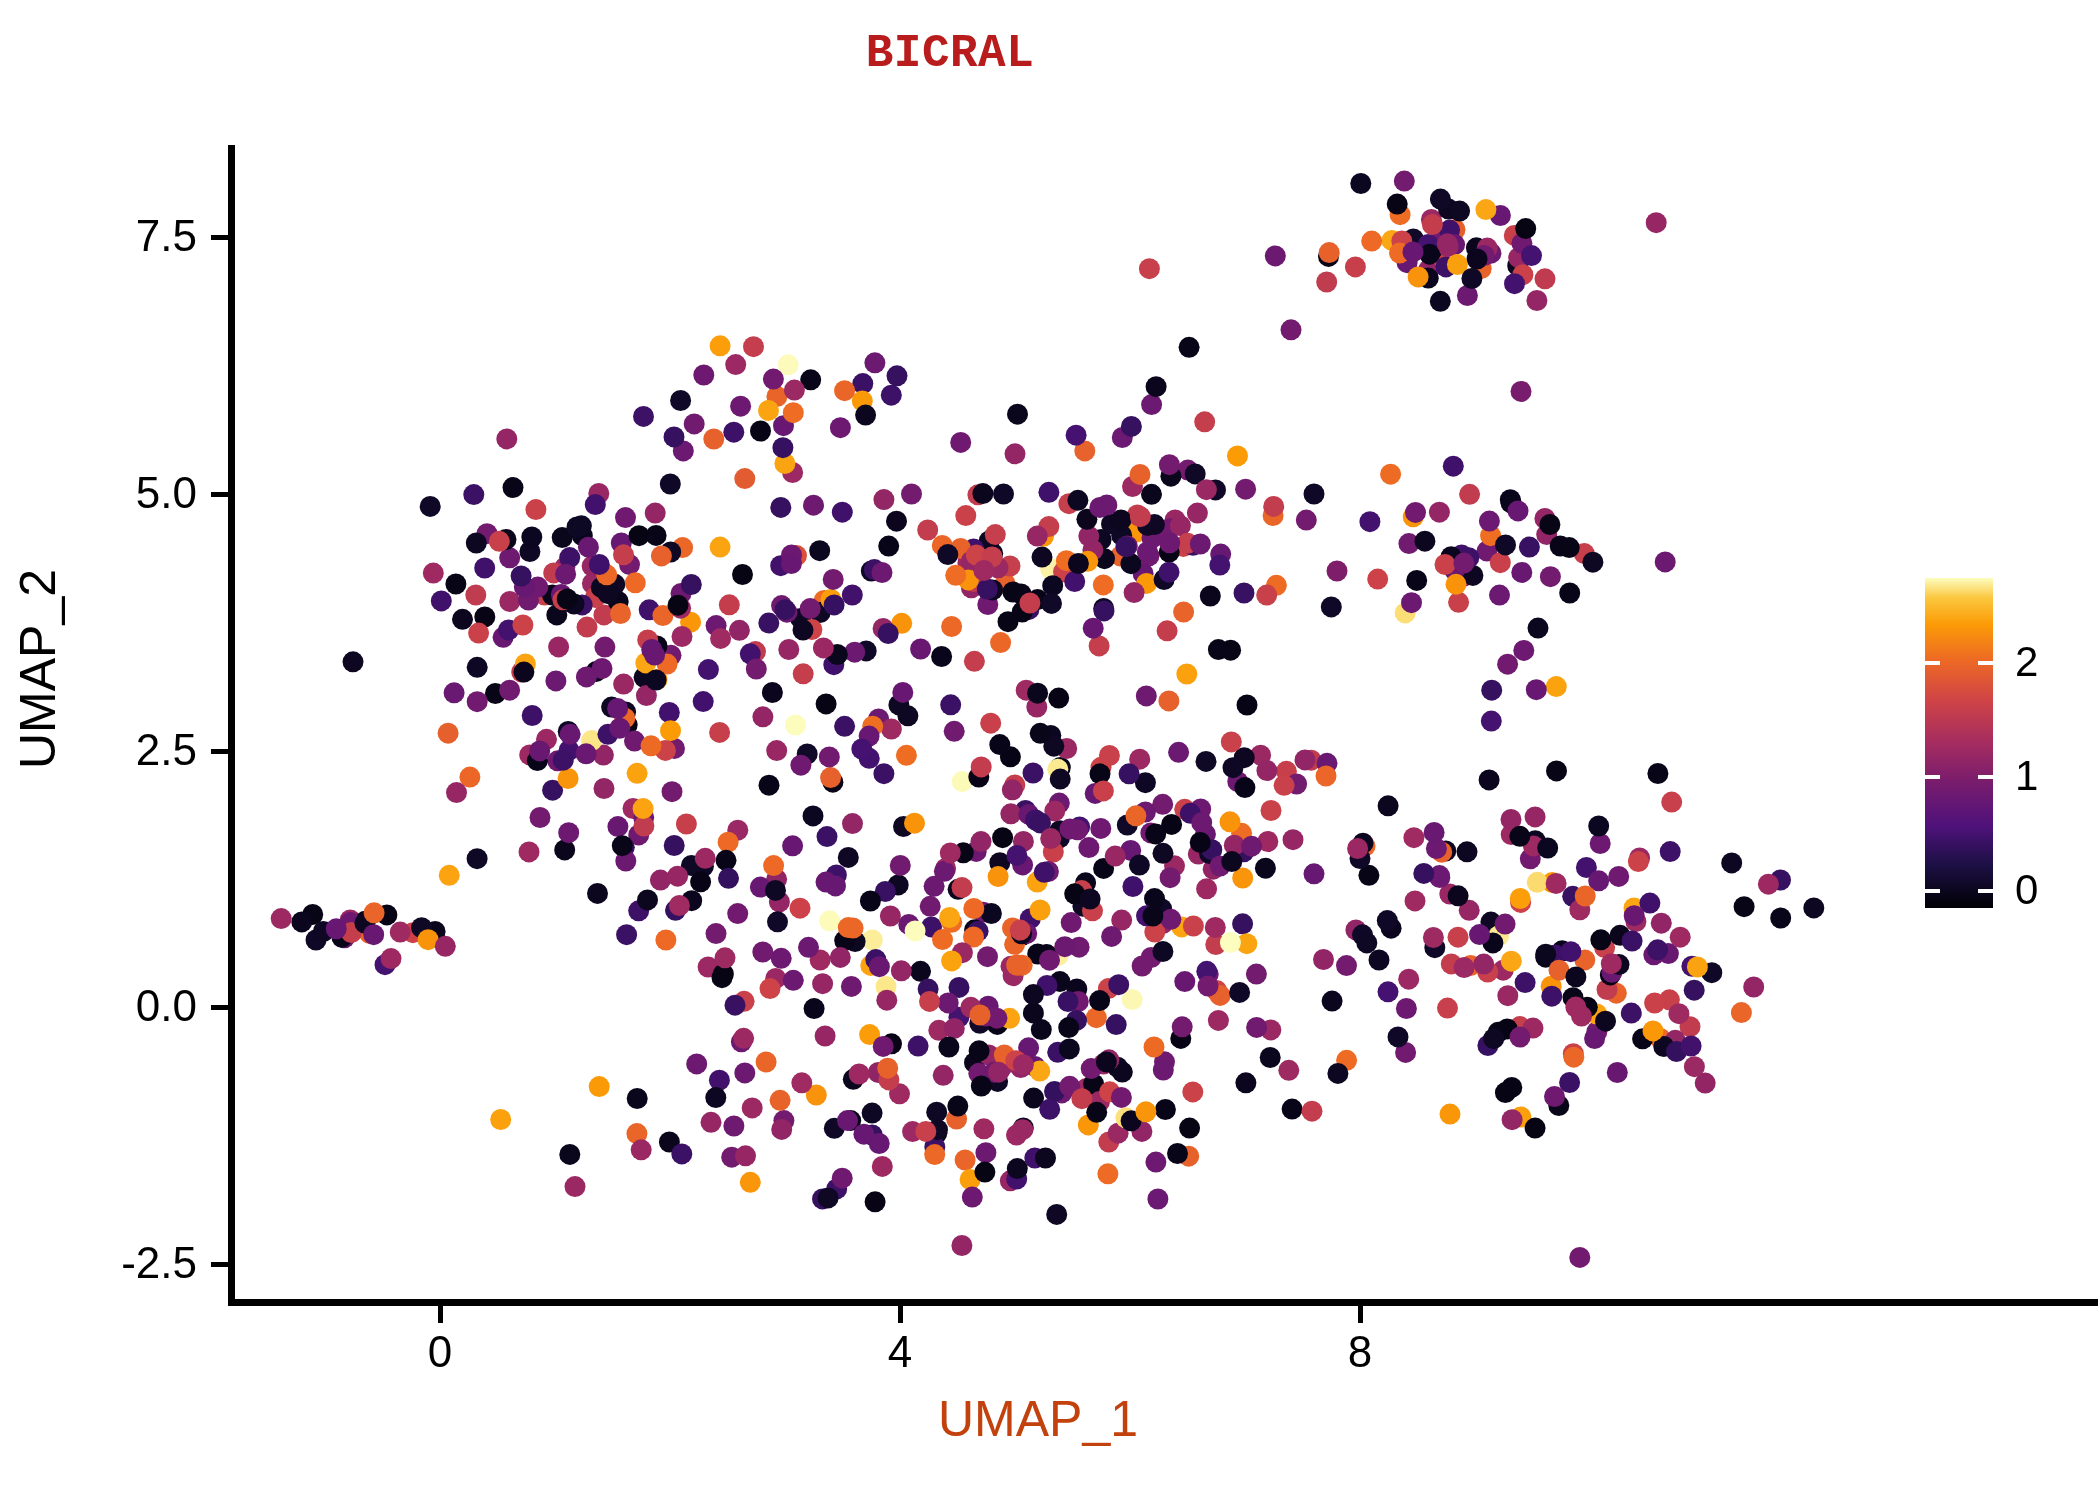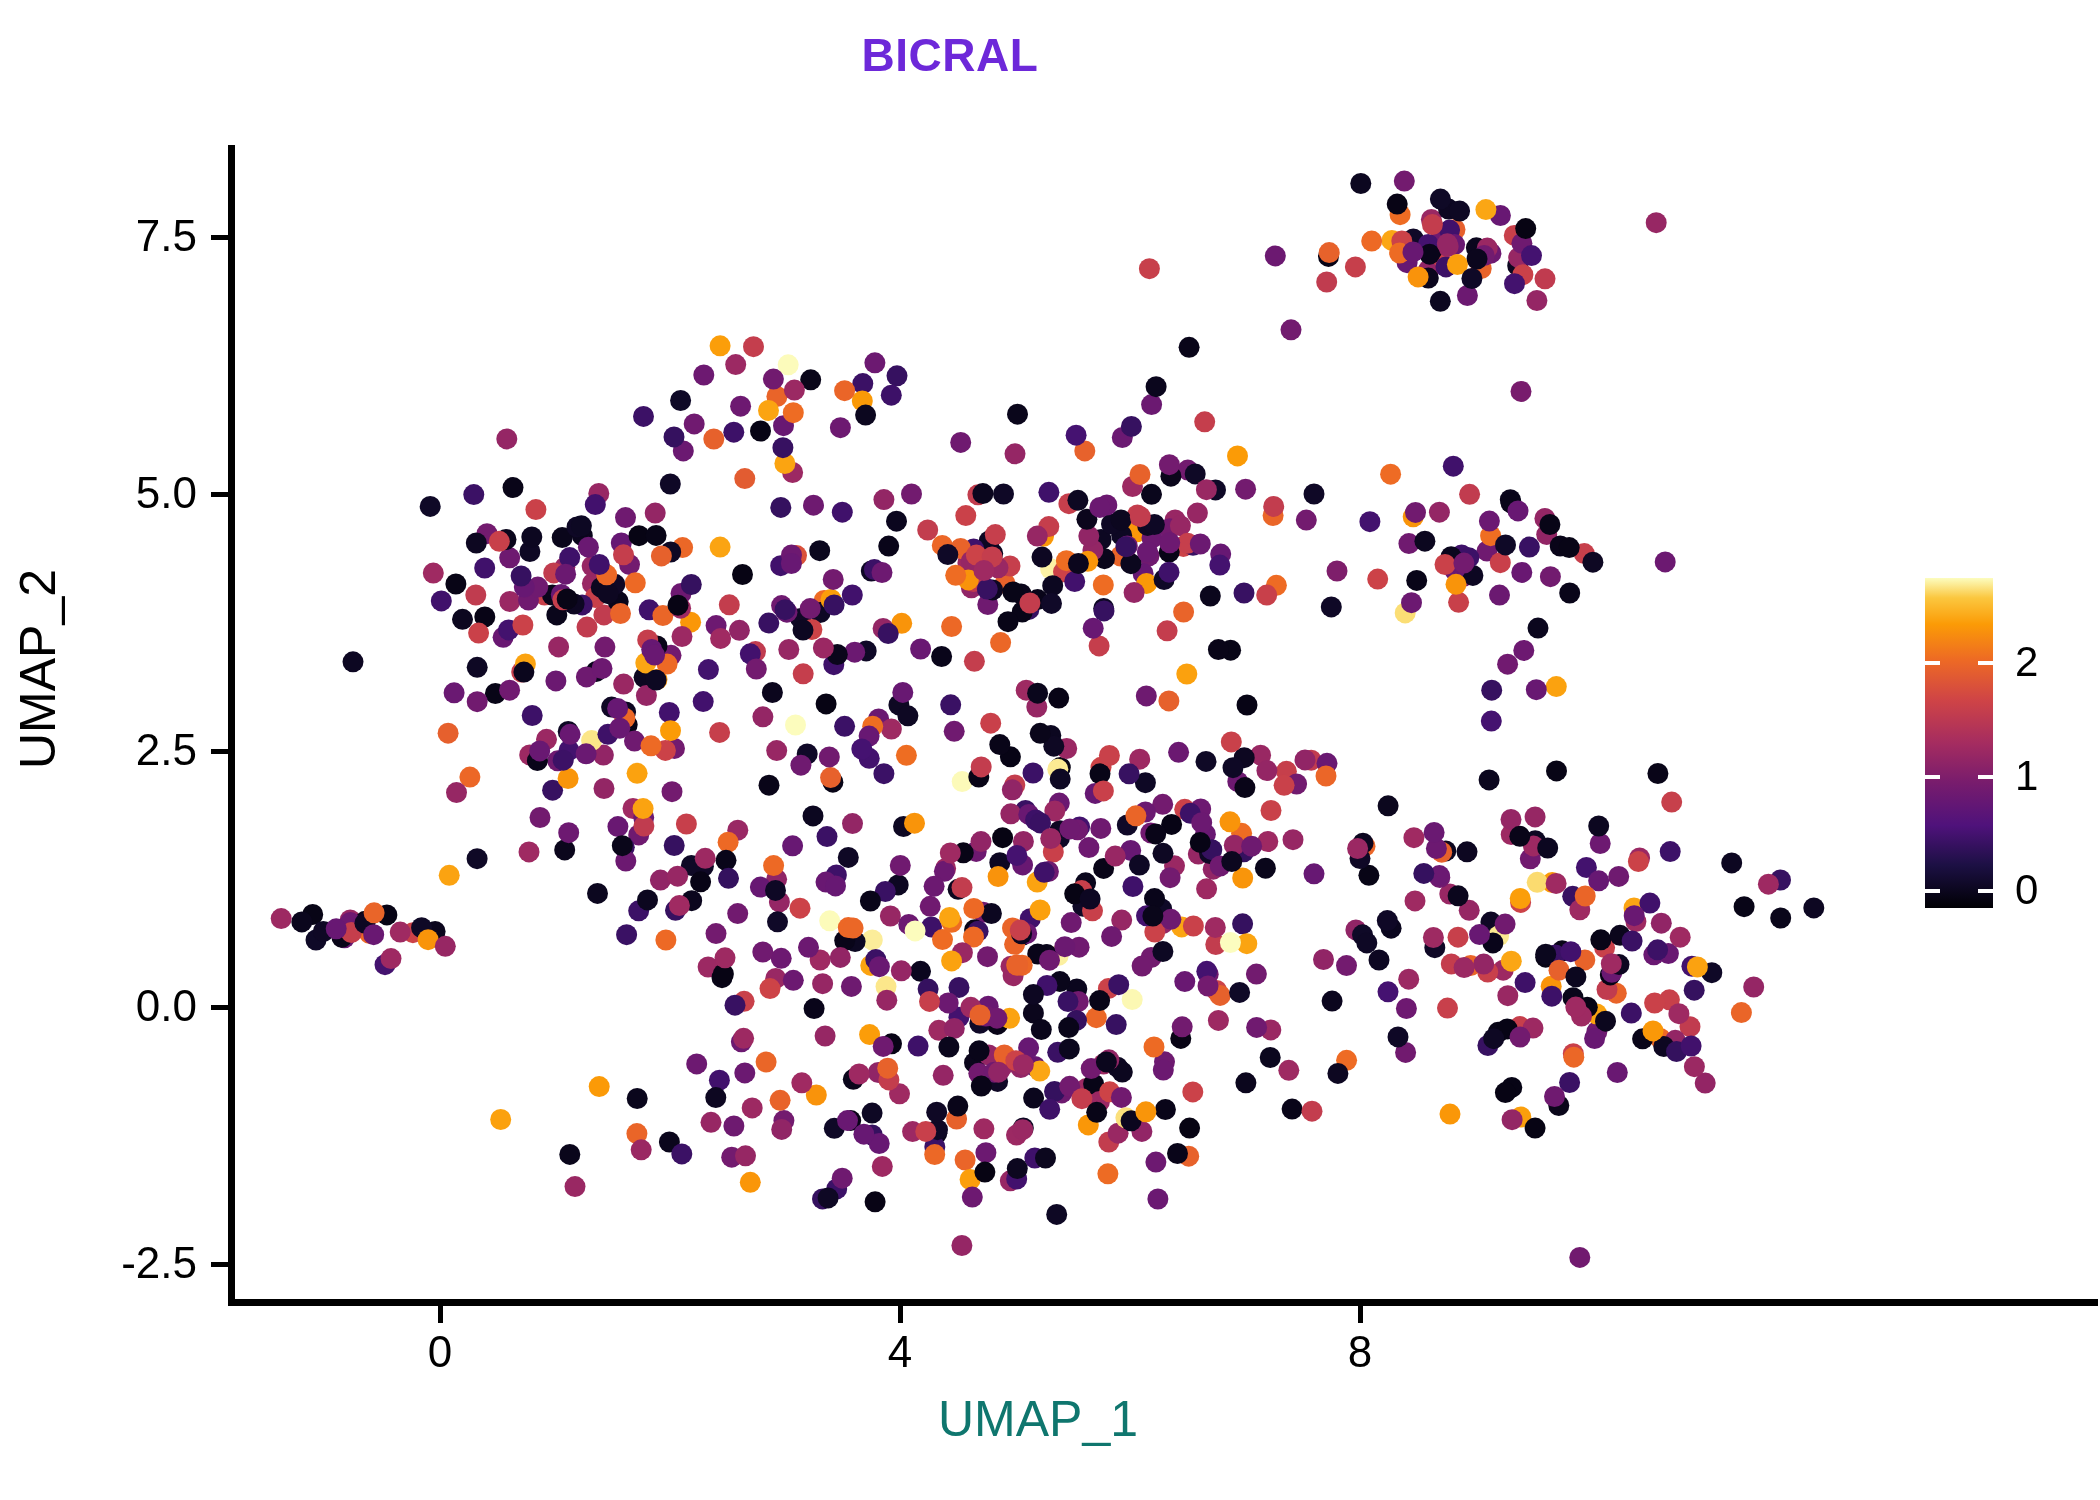--- a/index.html
+++ b/index.html
@@ -20,22 +20,23 @@
     background: #ffffff;
   }
   #chart-title {
     position: absolute;
     left: 0;
     top: 28px;
     width: 1900px;
     text-align: center;
     font-size: 46px;
     font-weight: bold;
-    color: #6d28d9;
+    color: #b91c1c;
     letter-spacing: 0.5px;
+    font-family: Liberation Mono, monospace;
   }
   #plot-area {
     position: absolute;
     left: 233px;
     top: 145px;
     width: 1610px;
     height: 1160px;
     overflow: visible;
   }
   #scatter-svg {
@@ -102,21 +103,21 @@
     transform: rotate(-90deg);
     transform-origin: center center;
   }
   #x-axis-title {
     position: absolute;
     left: 233px;
     top: 1390px;
     width: 1610px;
     text-align: center;
     font-size: 50px;
-    color: #0f766e;
+    color: #c2410c;
   }
   #legend {
     position: absolute;
     left: 1925px;
     top: 578px;
   }
   #legend-bar {
     position: absolute;
     left: 0;
     top: 0;

